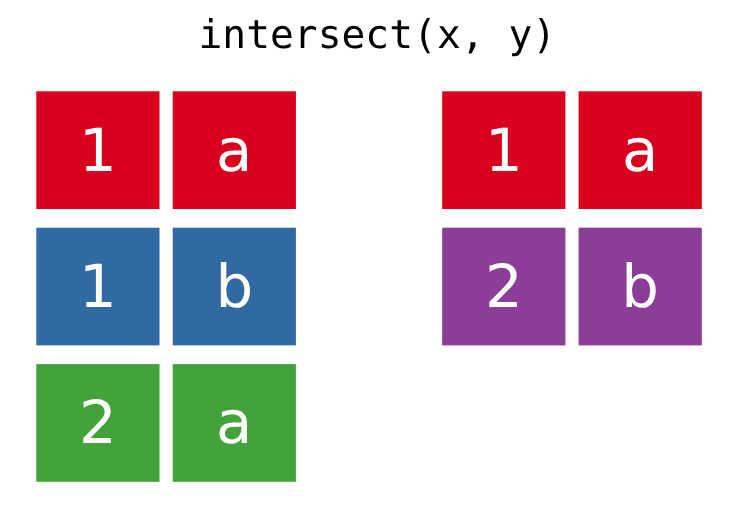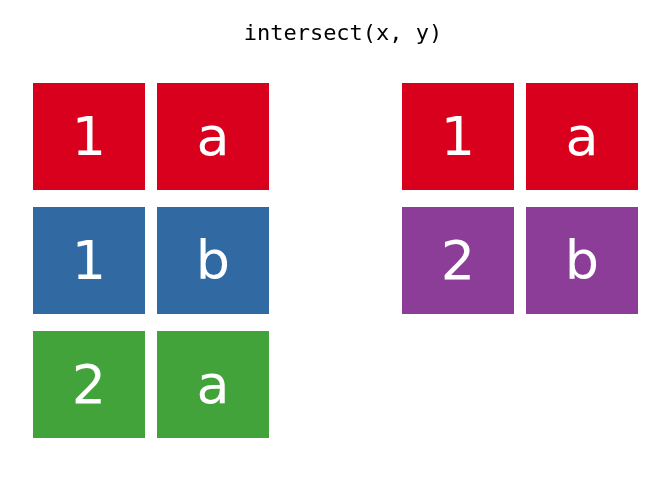--- a/index.html
+++ b/index.html
@@ -16,21 +16,21 @@
   }
   .title {
     position: absolute;
     top: 14px;
     left: 0;
     width: 672px;
     padding-left: 14px;
     box-sizing: border-box;
     text-align: center;
     font-family: "DejaVu Sans Mono", monospace;
-    font-size: 22px;
+    font-size: 36px;
     line-height: 38px;
     color: #000000;
     white-space: pre;
   }
   .tbl {
     position: absolute;
     display: grid;
     grid-template-columns: 112px 112px;
     grid-auto-rows: 107px;
     column-gap: 12px;

